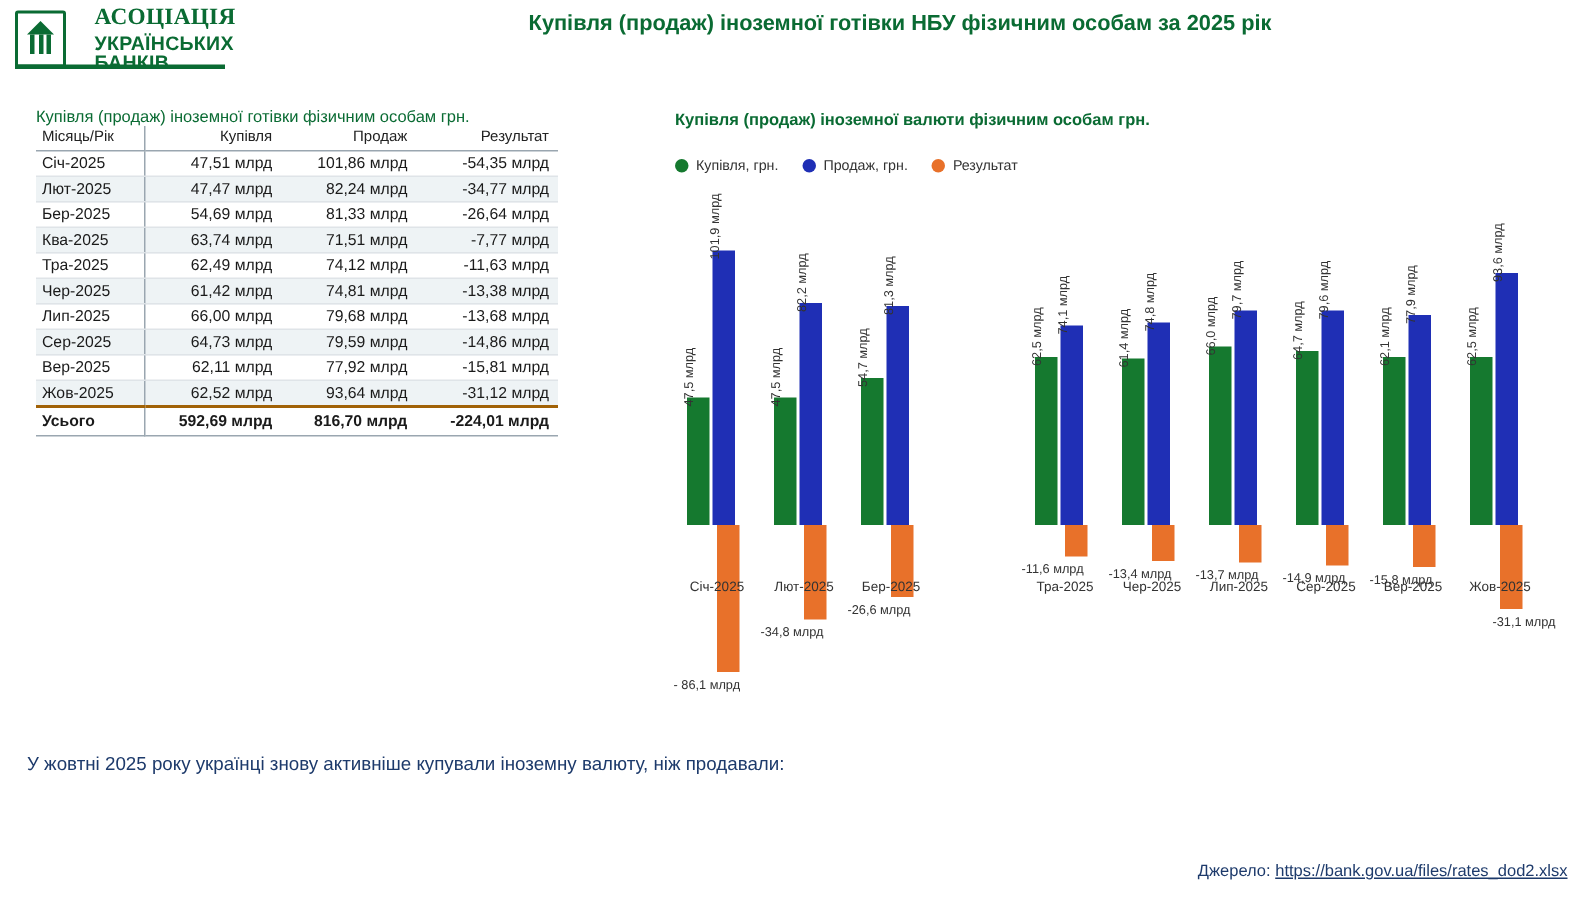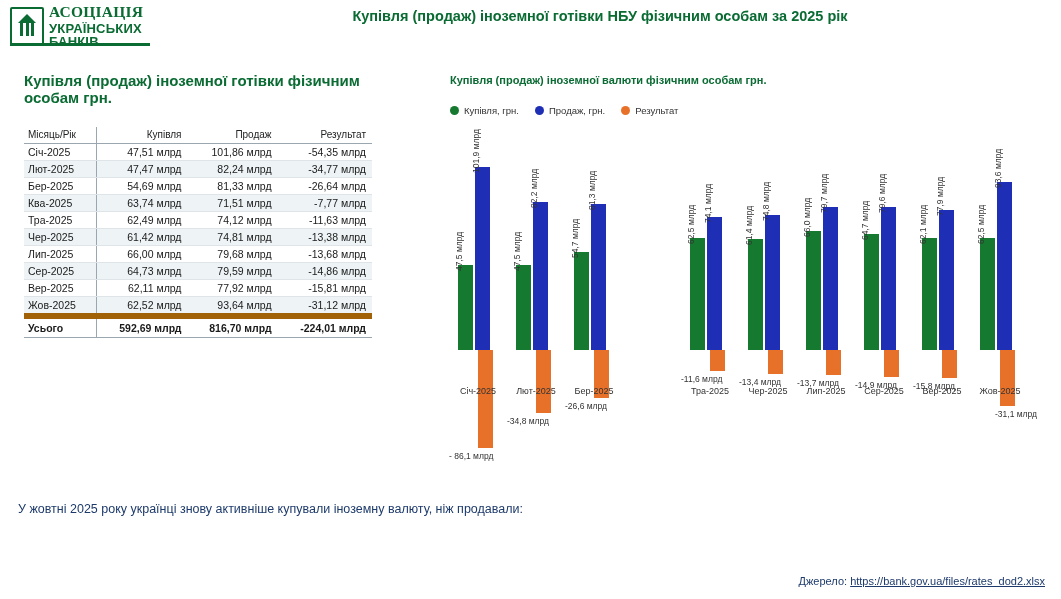--- a/index.html
+++ b/index.html
@@ -25,21 +25,21 @@
     height: 48px;
   }
   .logo {
     position: absolute;
     left: 10px;
     top: 6px;
     width: 140px;
     height: 40px;
     display: flex;
     align-items: center;
-    gap: 5px;
+    gap: 19px;
   }
   .logo-mark {
     width: 30px;
     height: 34px;
     border: 2px solid #0a6b33;
     border-radius: 2px;
     position: relative;
     background: #ffffff;
     flex: 0 0 auto;
   }
@@ -101,24 +101,24 @@
   }
 
   
   .table-block {
     position: absolute;
     left: 24px;
     top: 72px;
     width: 350px;
   }
   .table-title {
-    font-size: 15px;
-    font-weight: bold;
+    font-size: 11px;
+    font-weight: normal;
     color: #0a6b33;
-    margin-bottom: 21px;
+    margin-bottom: 0;
   }
   table.data {
     border-collapse: collapse;
     width: 348px;
     font-size: 10.5px;
   }
   table.data th {
     font-weight: normal;
     font-size: 10px;
     color: #222;
@@ -137,21 +137,21 @@
     white-space: nowrap;
     border-bottom: 1px solid #dfe4e8;
   }
   table.data td.first {
     text-align: left;
     border-right: 1px solid #9aa6b0;
   }
   table.data tr.alt td { background: #eef3f5; }
   table.data tr.total td {
     font-weight: bold;
-    border-top: 6px solid #a16207;
+    border-top: 2px solid #a16207;
     border-bottom: 1px solid #9aa6b0;
     background: #ffffff;
     padding-top: 3px;
     padding-bottom: 3px;
   }
 
   
   .chart-block {
     position: absolute;
     left: 450px;

